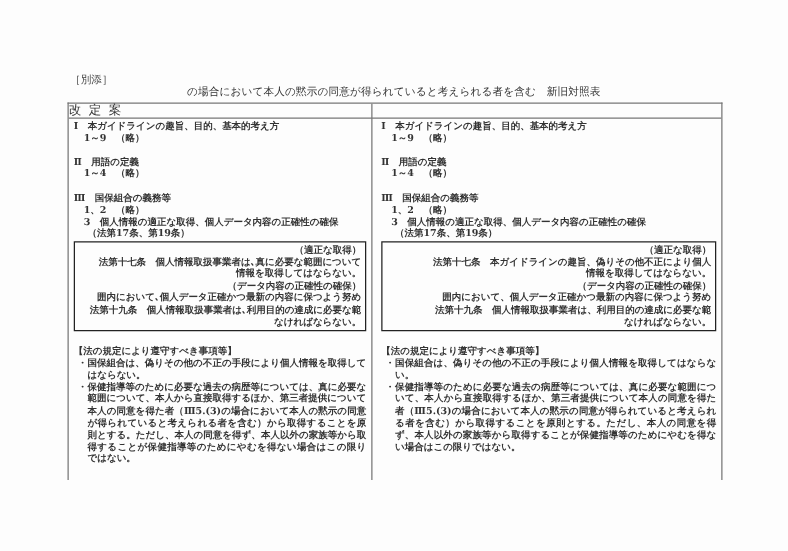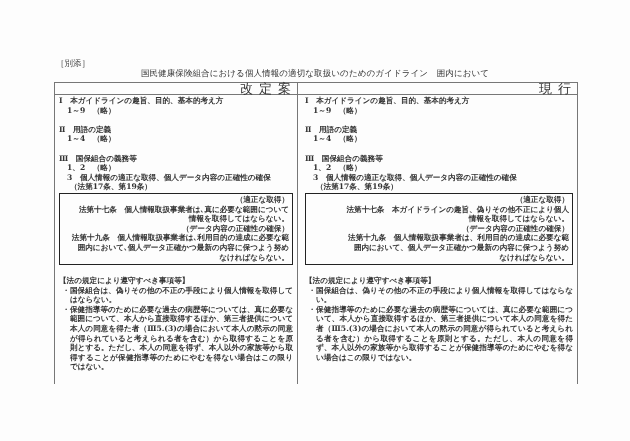--- a/index.html
+++ b/index.html
@@ -7,21 +7,21 @@
     width:630px; height:441px; background:#fdfdfd; position:relative; overflow:hidden;
     font-family: "DejaVu Serif", "Liberation Serif", serif; color:#333;
   }
   .attach { position:absolute; left:56px; top:58px; font-size:8.5px; color:#444; }
   .title { position:absolute; left:0; width:630px; top:68px; text-align:center; font-size:8.5px; color:#333; letter-spacing:0.1px; }
   .table {
     position:absolute; left:54px; top:82px; width:522px; height:301px;
     border-left:1px solid #777; border-right:1px solid #777; border-top:1px solid #777;
   }
   .hdr { position:absolute; left:0; top:0; width:522px; height:11px; border-bottom:1px solid #777; }
-  .hdr .cell { position:absolute; top:0; height:11px; line-height:11px; text-align:right; font-size:13px; letter-spacing:6px; color:#333; }
+  .hdr .cell { position:absolute; top:0; height:11px; line-height:11px; text-align:left; font-size:10px; letter-spacing:6px; color:#333; }
   .hdr .left { left:0; width:242px; }
   .hdr .right { left:243px; width:279px; }
   .divider { position:absolute; left:242px; top:0; width:1px; height:301px; background:#777; }
   .col { position:absolute; top:13px; font-size:7.6px; line-height:9.6px; color:#333;font-weight:bold; }
   .col.left { left:4px; width:234px; }
   .col.right { left:250px; width:268px; }
   .line { white-space:nowrap; }
   .ind1 { padding-left:8px; }
   .ind2 { padding-left:11px; }
   .blank { height:9.6px; }
@@ -32,47 +32,46 @@
   .box .cont { padding-left:11px; }
   .rules { margin-top:11px; }
   .bullet-item { display:flex; padding-left:3px; }
   .bullet-item .dot { width:8px; flex:none; text-align:center; }
   .bullet-item .txt { flex:1; text-align:justify; }
 </style>
 </head>
 <body>
 
 <div class="attach">［別添］</div>
-<div class="title">国民健康保険組合における個人情報の適切な取扱いのためのガイドライン　囲内において</div>
+<div class="title">の場合において本人の黙示の同意が得られていると考えられる者を含む　新旧対照表</div>
 
 <div class="table">
   <div class="hdr">
     <div class="cell left">改定案</div>
-    <div class="cell right">現行</div>
   </div>
   <div class="divider"></div>
 
   <div class="col left">
     <div class="line">Ⅰ　本ガイドラインの趣旨、目的、基本的考え方</div>
     <div class="line ind1">1～9　（略）</div>
     <div class="blank"></div>
     <div class="line">Ⅱ　用語の定義</div>
     <div class="line ind1">1～4　（略）</div>
     <div class="blank"></div>
     <div class="line">Ⅲ　国保組合の義務等</div>
     <div class="line ind1">1、2　（略）</div>
     <div class="line ind1">3　個人情報の適正な取得、個人データ内容の正確性の確保</div>
     <div class="line ind2">（法第17条、第19条）</div>
     <div class="box">
       <div class="line">（適正な取得）</div>
       <div class="line">法第十七条　個人情報取扱事業者は､真に必要な範囲について</div>
       <div class="line cont">情報を取得してはならない。</div>
       <div class="line">（データ内容の正確性の確保）</div>
+      <div class="line cont">囲内において､個人データ正確かつ最新の内容に保つよう努め</div>
       <div class="line">法第十九条　個人情報取扱事業者は､利用目的の達成に必要な範</div>
-      <div class="line cont">囲内において､個人データ正確かつ最新の内容に保つよう努め</div>
       <div class="line cont">なければならない。</div>
     </div>
     <div class="rules">
       <div class="line">【法の規定により遵守すべき事項等】</div>
       <div class="bullet-item">
         <span class="dot">・</span>
         <span class="txt">国保組合は、偽りその他の不正の手段により個人情報を取得してはならない。</span>
       </div>
       <div class="bullet-item">
         <span class="dot">・</span>
@@ -90,22 +89,22 @@
     <div class="blank"></div>
     <div class="line">Ⅲ　国保組合の義務等</div>
     <div class="line ind1">1、2　（略）</div>
     <div class="line ind1">3　個人情報の適正な取得、個人データ内容の正確性の確保</div>
     <div class="line ind2">（法第17条、第19条）</div>
     <div class="box">
       <div class="line">（適正な取得）</div>
       <div class="line">法第十七条　本ガイドラインの趣旨、偽りその他不正により個人</div>
       <div class="line cont">情報を取得してはならない。</div>
       <div class="line">（データ内容の正確性の確保）</div>
+      <div class="line cont">囲内において、個人データ正確かつ最新の内容に保つよう努め</div>
       <div class="line">法第十九条　個人情報取扱事業者は、利用目的の達成に必要な範</div>
-      <div class="line cont">囲内において、個人データ正確かつ最新の内容に保つよう努め</div>
       <div class="line cont">なければならない。</div>
     </div>
     <div class="rules">
       <div class="line">【法の規定により遵守すべき事項等】</div>
       <div class="bullet-item">
         <span class="dot">・</span>
         <span class="txt">国保組合は、偽りその他の不正の手段により個人情報を取得してはならない。</span>
       </div>
       <div class="bullet-item">
         <span class="dot">・</span>

